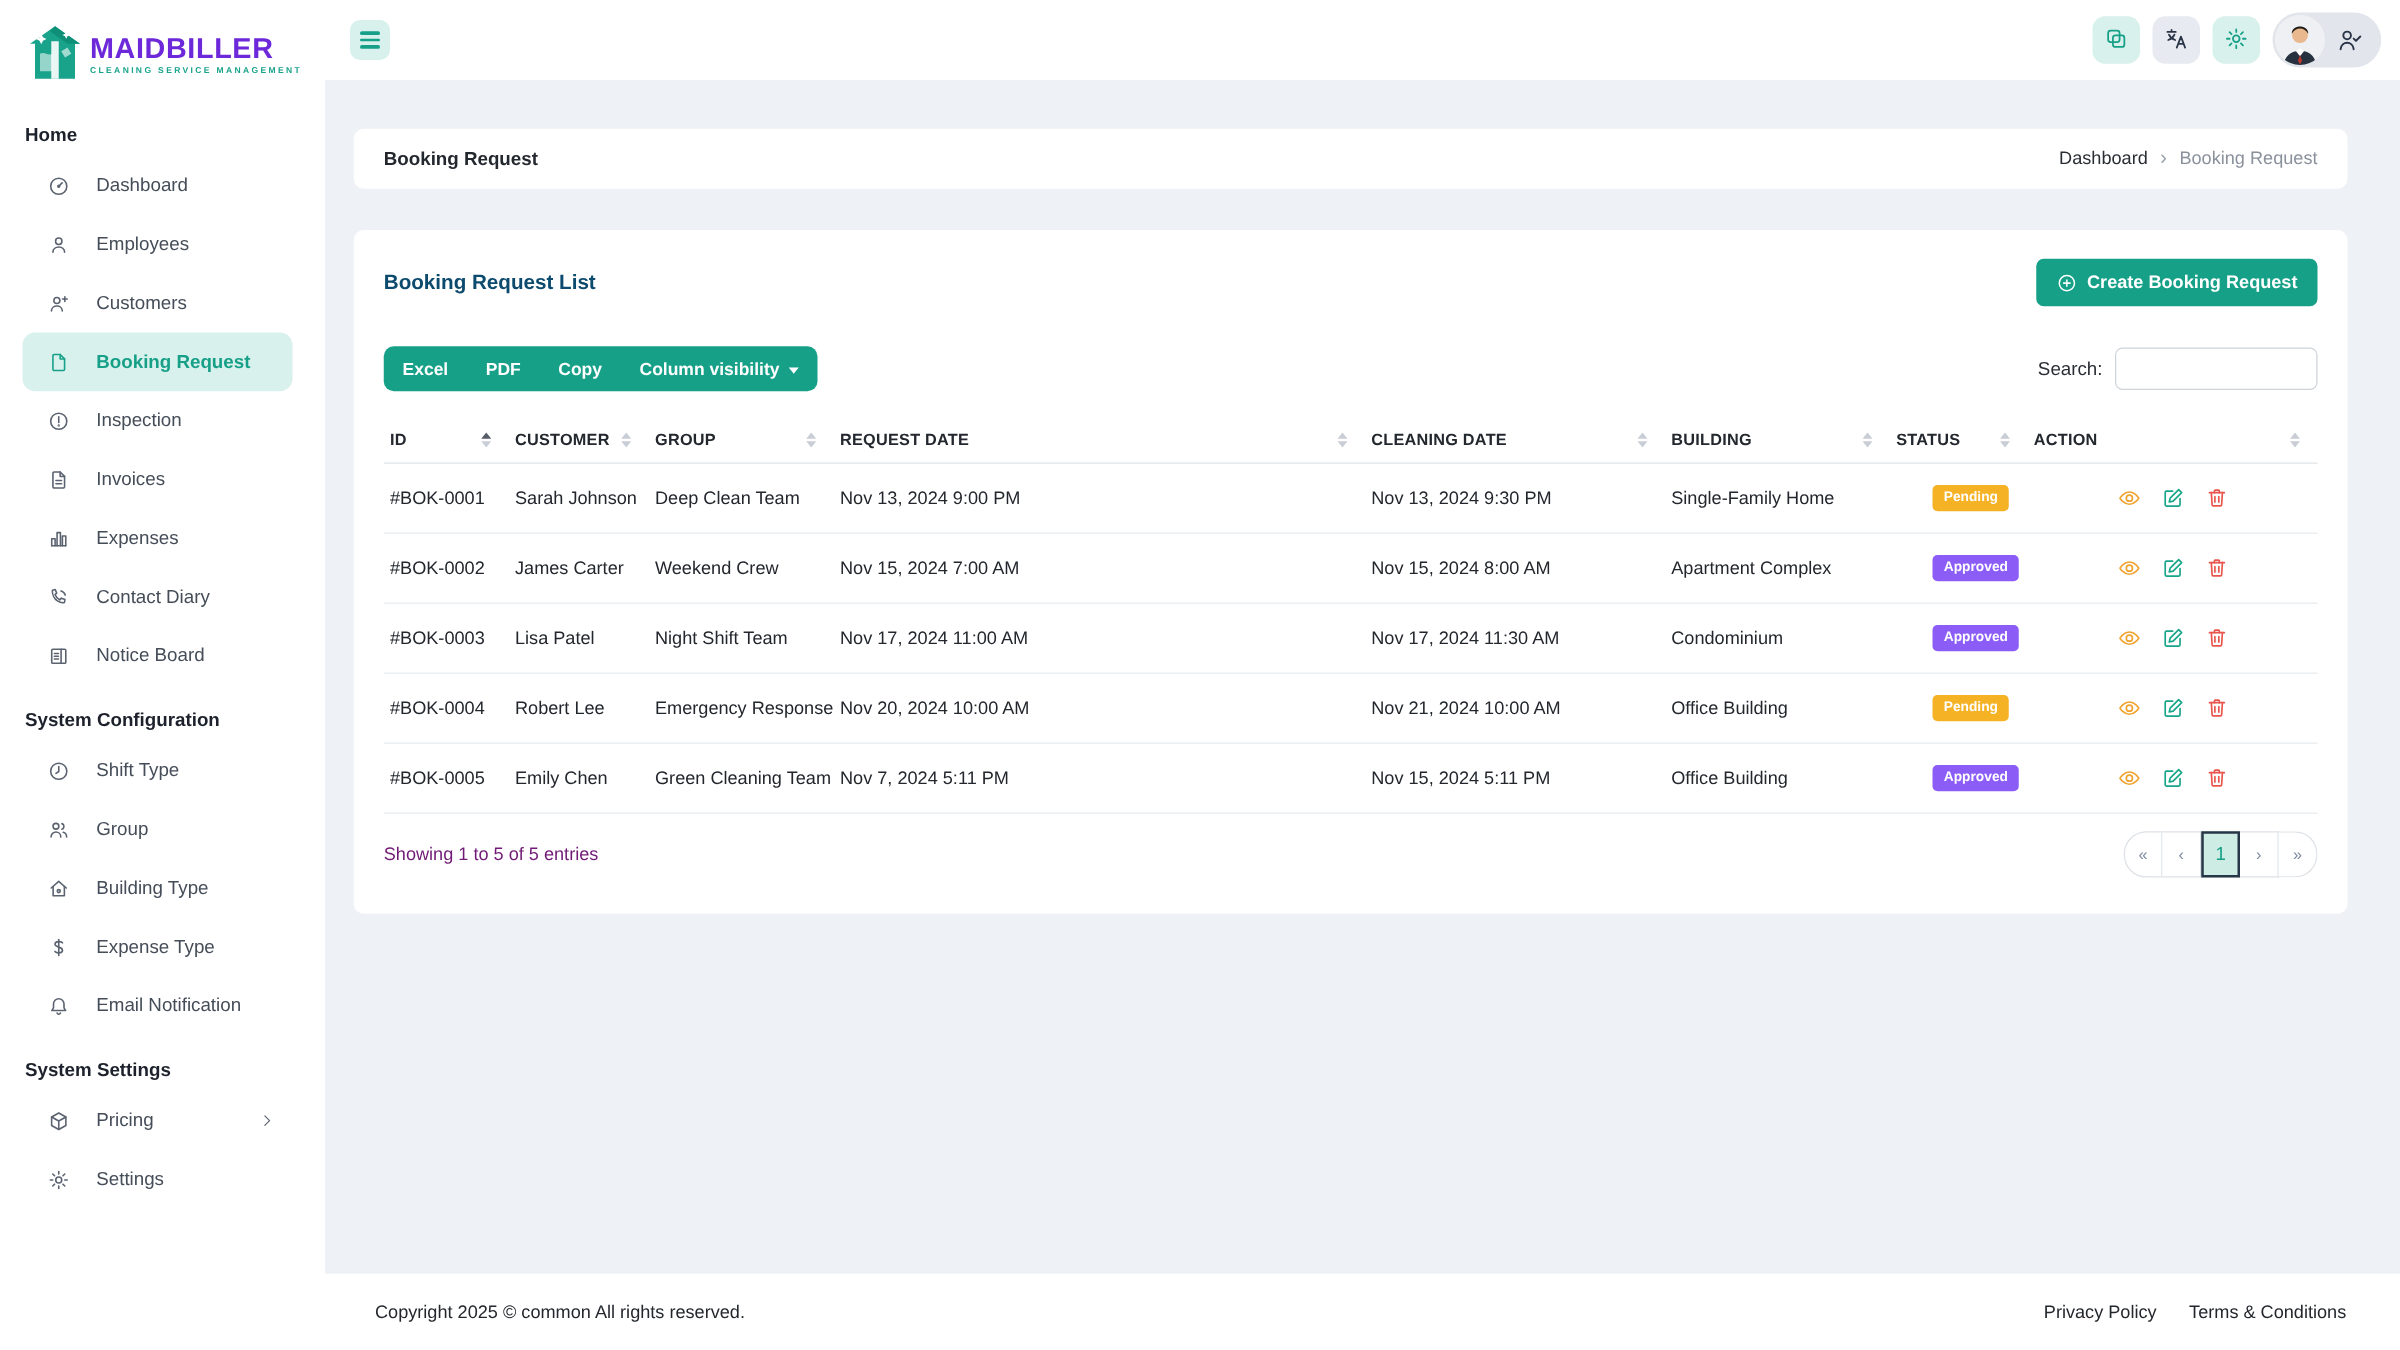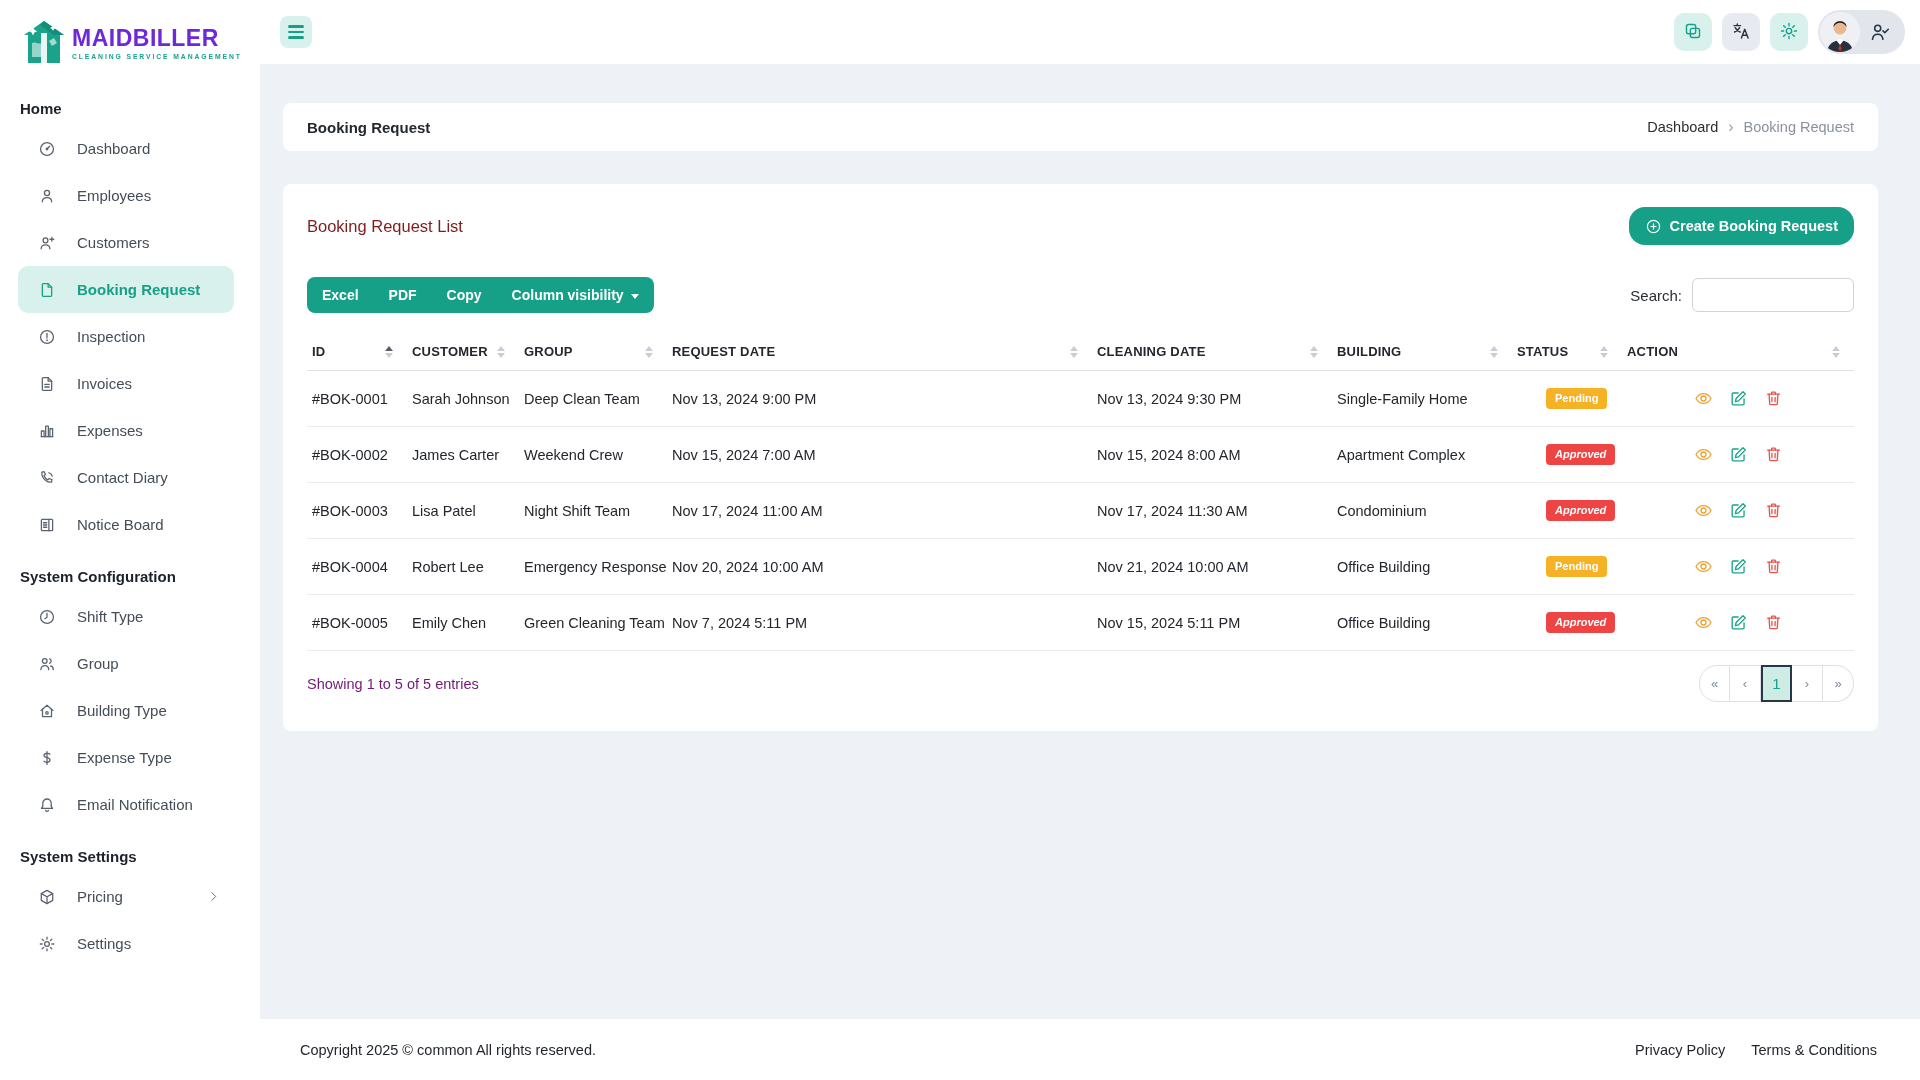--- a/index.html
+++ b/index.html
@@ -50,22 +50,22 @@
   .crumb-card { background:#fff; border-radius:8px; height:48px; display:flex; align-items:center;
     justify-content:space-between; padding:0 24px; }
   .crumb-title { font-size:15px; font-weight:700; color:#23272e; }
   .crumbs { display:flex; align-items:center; gap:10px; font-size:14.5px; }
   .crumb-home { color:#2a2e34; cursor:pointer; }
   .crumb-sep { color:#9aa1ab; font-size:16px; line-height:1; }
   .crumb-cur { color:#8a919c; }
 
   .main-card { background:#fff; border-radius:8px; margin-top:33px; height:547px; padding:22px 24px 0; }
   .card-head { display:flex; align-items:center; justify-content:space-between; height:40px; }
-  .list-title { font-size:16.5px; font-weight:400; color:#7f1d1d; }
-  .create-btn { background:#17a088; color:#fff; border:none; border-radius:16px; height:38px; padding:0 16px;
+  .list-title { font-size:16.5px; font-weight:700; color:#0c4a6e; }
+  .create-btn { background:#17a088; color:#fff; border:none; border-radius:6px; height:38px; padding:0 16px;
     font-size:14.5px; font-weight:600; display:flex; align-items:center; gap:8px; cursor:pointer; font-family:inherit; }
   .create-btn svg { width:17px; height:17px; }
 
   .toolbar-row { margin-top:31px; display:flex; align-items:center; justify-content:space-between; }
   .btn-group { display:flex; background:#17a088; border-radius:8px; overflow:hidden; }
   .btn-group button { background:transparent; border:none; color:#fff; font-size:14px; font-weight:600;
     padding:10px 15px; cursor:pointer; font-family:inherit; display:flex; align-items:center; gap:7px; }
   .caret { width:0; height:0; border-left:4.5px solid transparent; border-right:4.5px solid transparent;
     border-top:5px solid #fff; margin-top:2px; }
   .search-wrap { display:flex; align-items:center; gap:10px; }
@@ -83,21 +83,21 @@
   .sorts i { width:0; height:0; border-left:4px solid transparent; border-right:4px solid transparent; }
   .sorts .up { border-bottom:5px solid #c9ced6; }
   .sorts .down { border-top:5px solid #c9ced6; }
   .sorts .up.on { border-bottom-color:#565d68; }
   .tr { height:56px; border-bottom:1px solid #e8ebef; }
   .td { font-size:14.5px; color:#23272d; padding-left:5px; white-space:nowrap; }
   .td.status { padding-left:34px; }
   .badge { display:inline-block; font-size:11px; font-weight:700; color:#fff; padding:4px 9px;
     border-radius:4px; line-height:1.2; }
   .badge.pending { background:#f5b225; }
-  .badge.approved { background:#ef4444;font-style:italic; }
+  .badge.approved { background:#8b5cf6; }
   .td.actions { display:flex; gap:16px; padding-left:72px; }
   .act { cursor:pointer; display:flex; }
   .act svg { width:19px; height:19px; }
   .act.eye { color:#f0a32f; }
   .act.edit { color:#17a589; }
   .act.del { color:#e8554d; }
 
   .table-foot { display:flex; align-items:center; justify-content:space-between; margin-top:14px; }
   .summary { font-size:14.5px; color:#701a75; }
   .pager { display:flex; }

